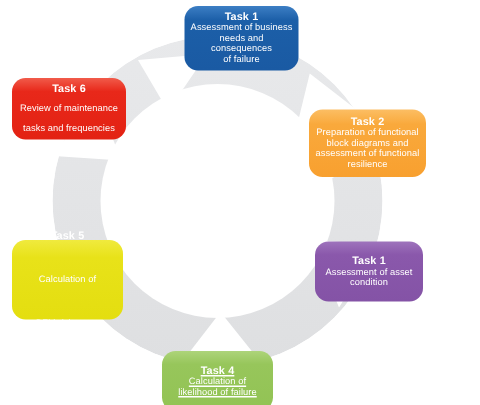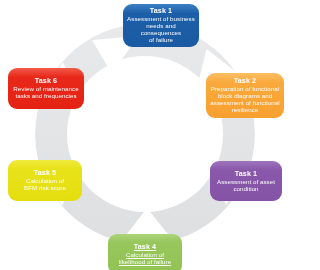--- a/index.html
+++ b/index.html
@@ -84,30 +84,32 @@
     width: 74px;
     height: 40px;
     background: linear-gradient(180deg, #ADD47A 0%, #97C65B 22%, #92C354 100%);
     text-decoration: underline;
   }
   
   #task-5 {
     left: 8px;
     top: 160px;
     width: 74px;
-    height: 41px;
+    height: 53px;
     background: linear-gradient(180deg, #F0EA3E 0%, #E8E219 22%, #E4DE10 100%);
+    gap: 22px;
   }
   
   #task-6 {
     left: 8px;
-    top: 68px;
+    top: 52px;
     width: 76px;
     height: 41px;
     background: linear-gradient(180deg, #F15B4A 0%, #E8281A 22%, #E32213 100%);
+    justify-content: space-between;
   }
 </style>
 </head>
 <body>
 
 <div id="diagram">
 
   <svg id="ring-svg" viewBox="0 0 289 270">
     <defs>
       <linearGradient id="ringgrad" x1="0" y1="0" x2="0" y2="1">

